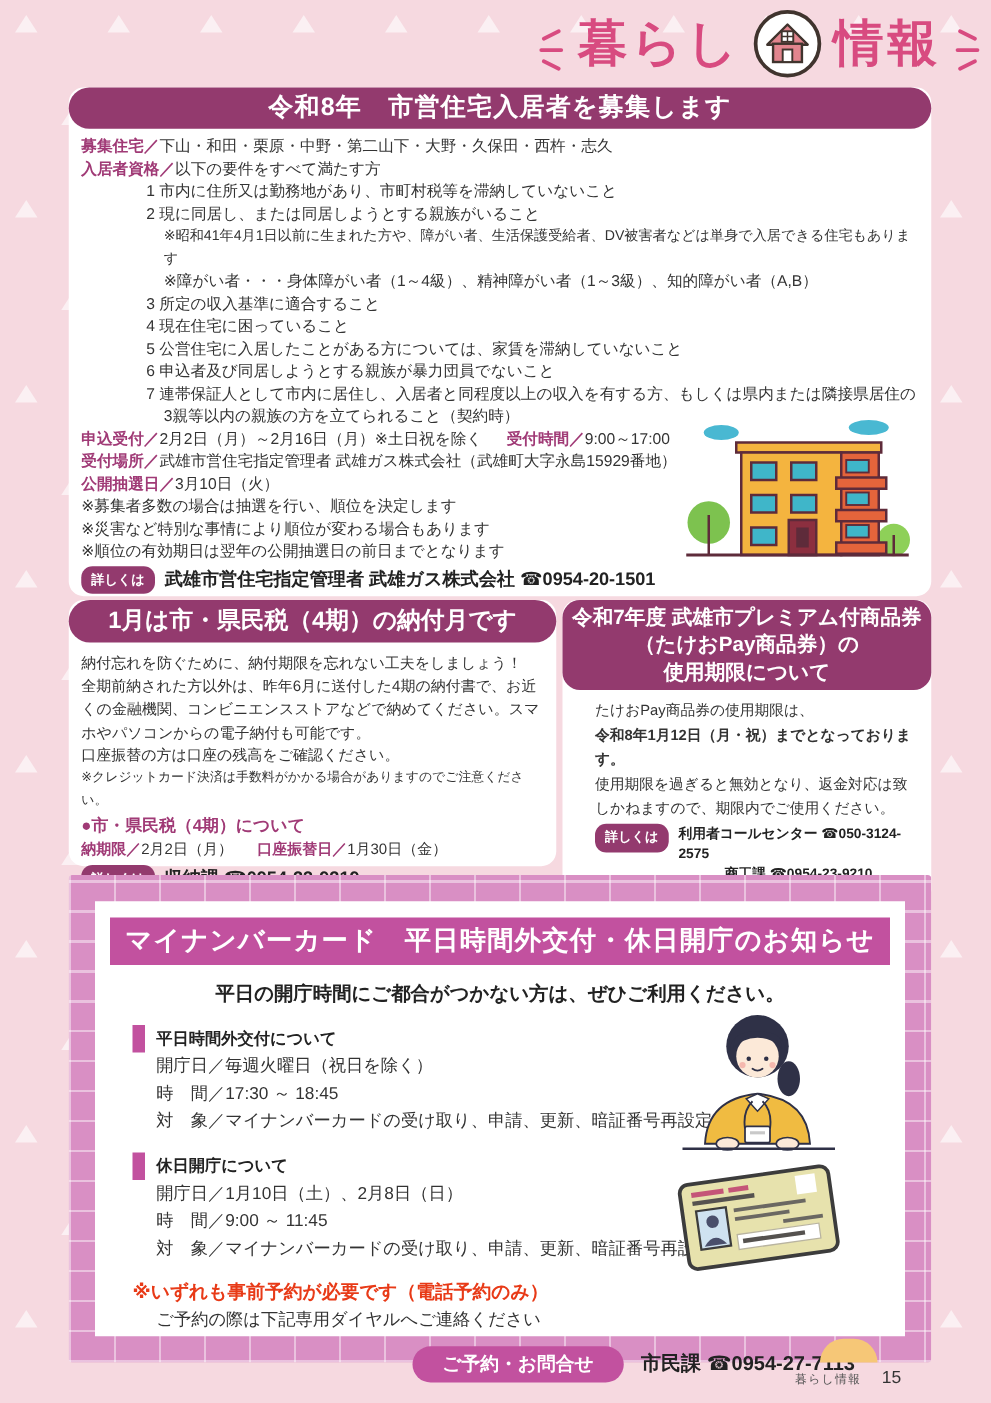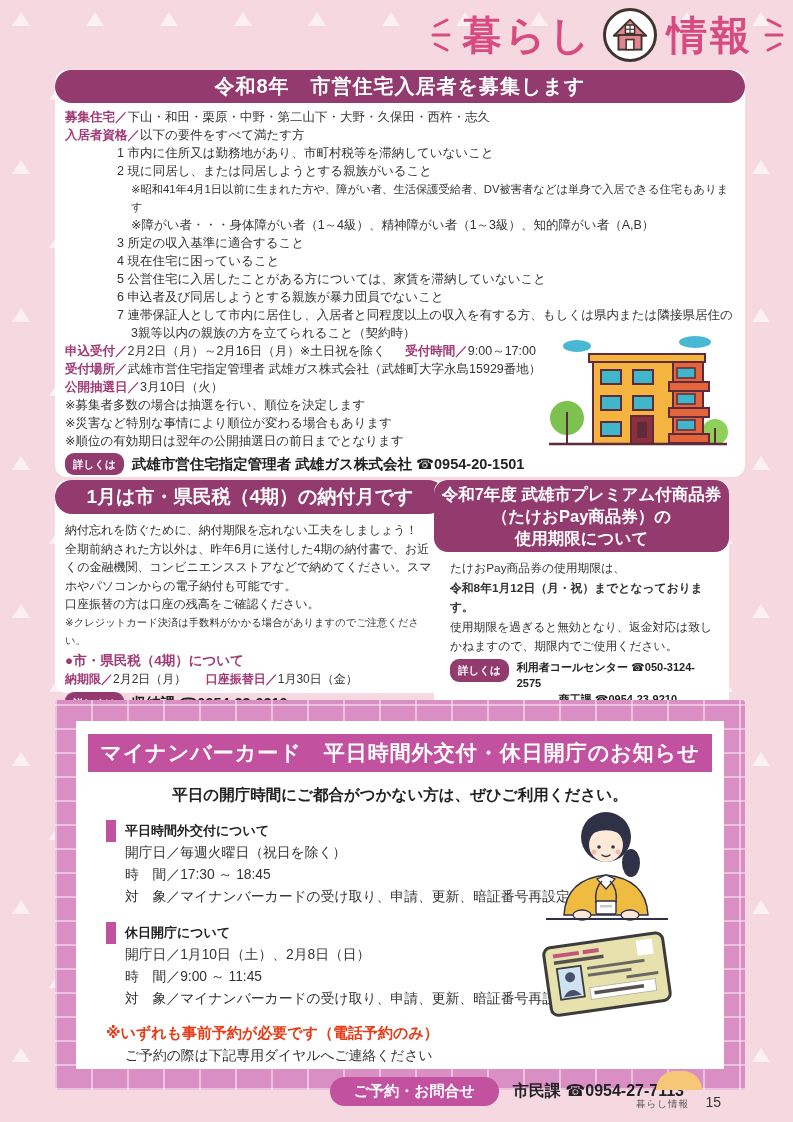--- a/index.html
+++ b/index.html
@@ -6,21 +6,21 @@
   body{width:793px;height:1122px;position:relative;overflow:hidden;
        background:#f6d9e0;
        font-family:"Liberation Sans","DejaVu Sans",sans-serif;
        -webkit-font-smoothing:antialiased;}
   .layer{position:absolute;inset:0;}
   
   .tri{position:absolute;width:0;height:0;
        border-left:9px solid transparent;border-right:9px solid transparent;
        border-bottom:14px solid rgba(255,255,255,0.6);}
   
-  .logo{position:absolute;top:8px;left:430px;display:flex;align-items:center;gap:10px;z-index:3;}
+  .logo{position:absolute;top:8px;left:430px;display:flex;align-items:flex-end;gap:10px;z-index:3;}
   .logo-text{font-size:40px;font-weight:800;color:#d84b80;letter-spacing:3px;line-height:54px;}
   .logo-circle{width:54px;height:54px;border-radius:50%;background:#fff;border:3px solid #40342e;
                display:flex;align-items:center;justify-content:center;box-sizing:border-box;}
   
   .card{position:absolute;background:#fff;border-radius:12px;z-index:2;box-sizing:border-box;}
   .card-header{background:#933a6e;color:#fff;font-weight:bold;text-align:center;border-radius:17px;}
   .label{color:#a03a76;font-weight:bold;}
   .badge{display:inline-block;background:#933a6e;color:#fff;font-size:10.5px;font-weight:bold;
          padding:2px 8px;border-radius:9px;flex:none;}
   
@@ -34,23 +34,23 @@
   .details-row{display:flex;align-items:center;gap:8px;margin-top:3px;}
   .details-text{font-weight:bold;font-size:14.5px;color:#222;}
   #building-illu{position:absolute;right:14px;top:264px;}
   
   #card2l{left:55px;top:480px;width:390px;height:213px;}
   #card2l .card-header{height:34px;line-height:34px;font-size:19px;}
   #card2l .body{padding:7px 10px 0 10px;font-size:12px;line-height:18.5px;color:#333;}
   #card2l .xsmall{font-size:10.3px;}
   #card2l .subhead{color:#a03a76;font-weight:bold;font-size:13.5px;margin-top:1px;}
   
-  #card2r{left:434px;top:480px;width:295px;height:244px;}
+  #card2r{left:450px;top:480px;width:295px;height:244px;}
   #card2r .card-header{font-size:16.5px;line-height:22px;padding:3px 0;border-radius:14px;}
-  #card2r .body{padding:7px 10px 0 16px;font-size:11.8px;line-height:19.5px;color:#333;}
+  #card2r .body{padding:7px 10px 0 26px;font-size:11.8px;line-height:19.5px;color:#333;}
   #card2r .bold{font-weight:bold;}
   #card2r .details-row{align-items:flex-start;margin-top:2px;}
   #card2r .details-text{font-size:11px;line-height:16px;}
   #card2r .second{margin-left:0px;}
   
   #card3{position:absolute;left:55px;top:700px;width:690px;height:390px;z-index:2;
          background-color:#d98fc4;border-radius:3px;
          background-image:
            repeating-linear-gradient(90deg, rgba(255,255,255,.45) 0 2px, transparent 2px 36px),
            repeating-linear-gradient(0deg, rgba(255,255,255,.45) 0 2px, transparent 2px 24px);}

